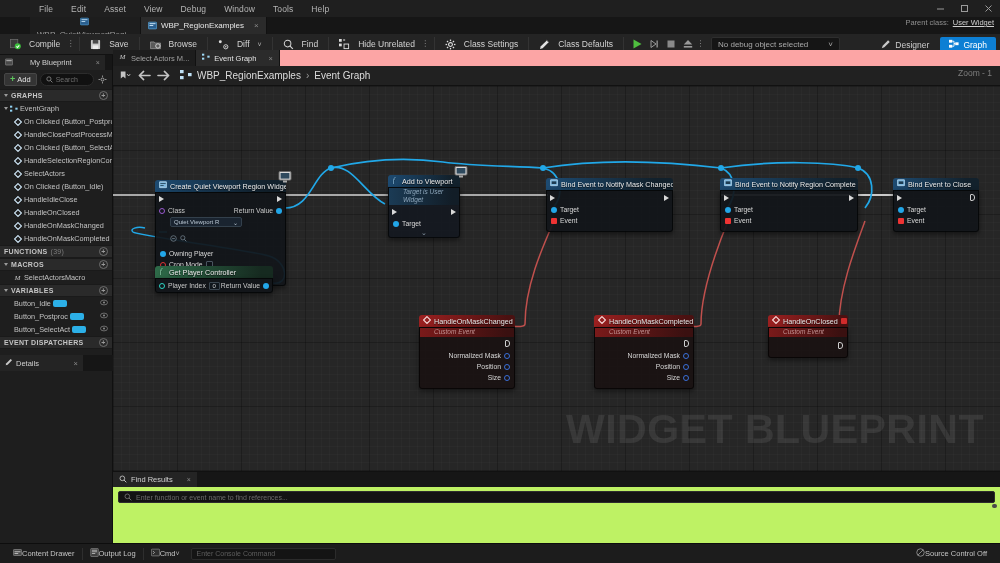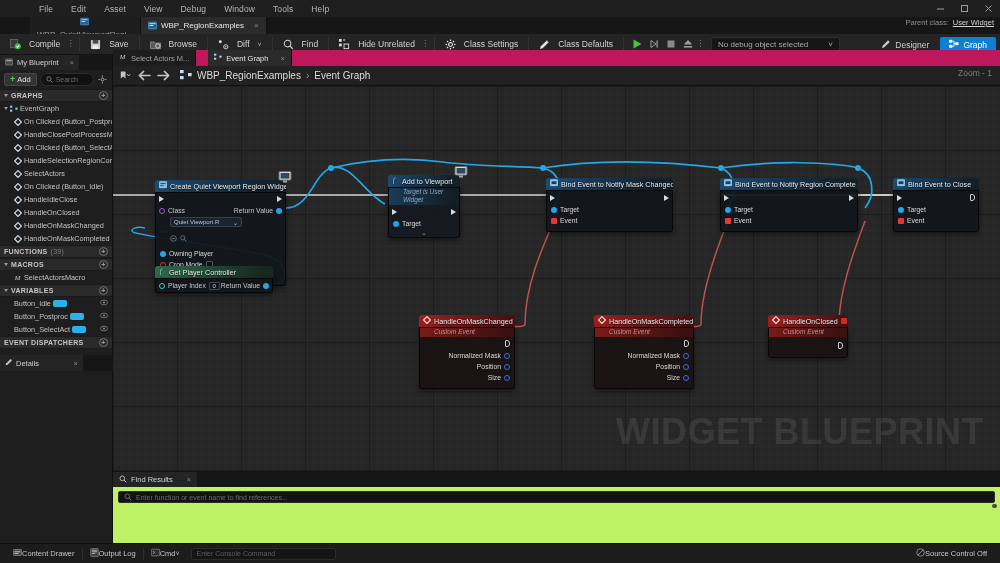--- a/index.html
+++ b/index.html
@@ -80,21 +80,21 @@
   }
   .mode-btn.active { background: #0d7fd4; color: #fff; }
 
   
   .leftpanel {
     position: absolute; top: 55px; left: 0; width: 113px; height: 488px;
     background: #1e1e1e; border-right: 1px solid #101010;
   }
   .panel-tabrow { height: 15px; background: #161616; display: flex; align-items: flex-end; }
   .panel-tab {
-    height: 15px; background: #242424; display: flex; align-items: center; gap: 3px;
+    height: 15px; background: #242424; display: flex; align-items: center; gap: 16px;
     padding: 0 5px; font-size: 7.5px; color: #d0d0d0;
   }
   .panel-tab .tabx { margin-left: 8px; color: #8a8a8a; font-size: 7px; }
 
   .addrow { height: 19px; display: flex; align-items: center; gap: 3px; padding: 0 4px; background:#1e1e1e; }
   .add-btn {
     height: 13px; background: #343434; border: 1px solid #464646; border-radius: 2px;
     display: flex; align-items: center; gap: 2px; padding: 0 5px; font-size: 7.5px; color: #e2e2e2;
   }
   .add-btn .plus { color: #5ec75e; font-size: 9px; line-height: 1; font-weight: bold; }
@@ -123,21 +123,21 @@
   }
   .tree-row.indent { padding-left: 14px; }
   .tree-row .eye { margin-left: auto; margin-right: 4px; opacity: .75; }
   .var-chip { width: 14px; height: 7px; border-radius: 2px; background: #2cb0e8; flex: 0 0 14px; }
   .graph-ico { width: 8px; height: 8px; flex: 0 0 8px; }
   .diamond-ico { width: 8px; height: 8px; flex: 0 0 8px; }
 
   
   .graph-tabrow {
     position: absolute; top: 50px; left: 113px; width: 887px; height: 16px;
-    background: #be185d; display: flex; align-items: flex-end; gap: 12px;
+    background: #fca5a5; display: flex; align-items: flex-end;
   }
   .gtab {
     height: 16px; background: #1d1d1d; display: flex; align-items: center; gap: 4px;
     padding: 0 6px; font-size: 7.5px; color: #a0a0a0; border-right: 1px solid #111;
   }
   .gtab.active { background: #2b2b2b; color: #e4e4e4; }
   .gtab .tabx { margin-left: 8px; color: #8a8a8a; font-size: 7.5px; }
 
   .breadcrumb {
     position: absolute; top: 66px; left: 113px; width: 887px; height: 20px;
@@ -161,21 +161,21 @@
       linear-gradient(to bottom, rgba(255,255,255,.018) 1px, transparent 1px);
     background-size: 8px 8px;
   }
   .grid-lg {
     background-image:
       linear-gradient(to right, rgba(0,0,0,.30) 1px, transparent 1px),
       linear-gradient(to bottom, rgba(0,0,0,.30) 1px, transparent 1px);
     background-size: 64px 64px;
   }
   .watermark {
-    position: absolute; right: 16px; bottom: 18px; font-size: 36px; font-weight: bold;
+    position: absolute; right: 16px; bottom: 18px; font-size: 41px; font-weight: bold;
     color: rgba(255,255,255,.085); letter-spacing: .5px; white-space: nowrap;
   }
   .wires { position: absolute; inset: 0; }
 
   
   .node { position: absolute; border-radius: 3px; }
   .node-body {
     background: rgba(18,22,26,.93); border: 1px solid rgba(0,0,0,.65);
     border-radius: 0 0 3px 3px; box-shadow: 0 2px 5px rgba(0,0,0,.5);
   }

